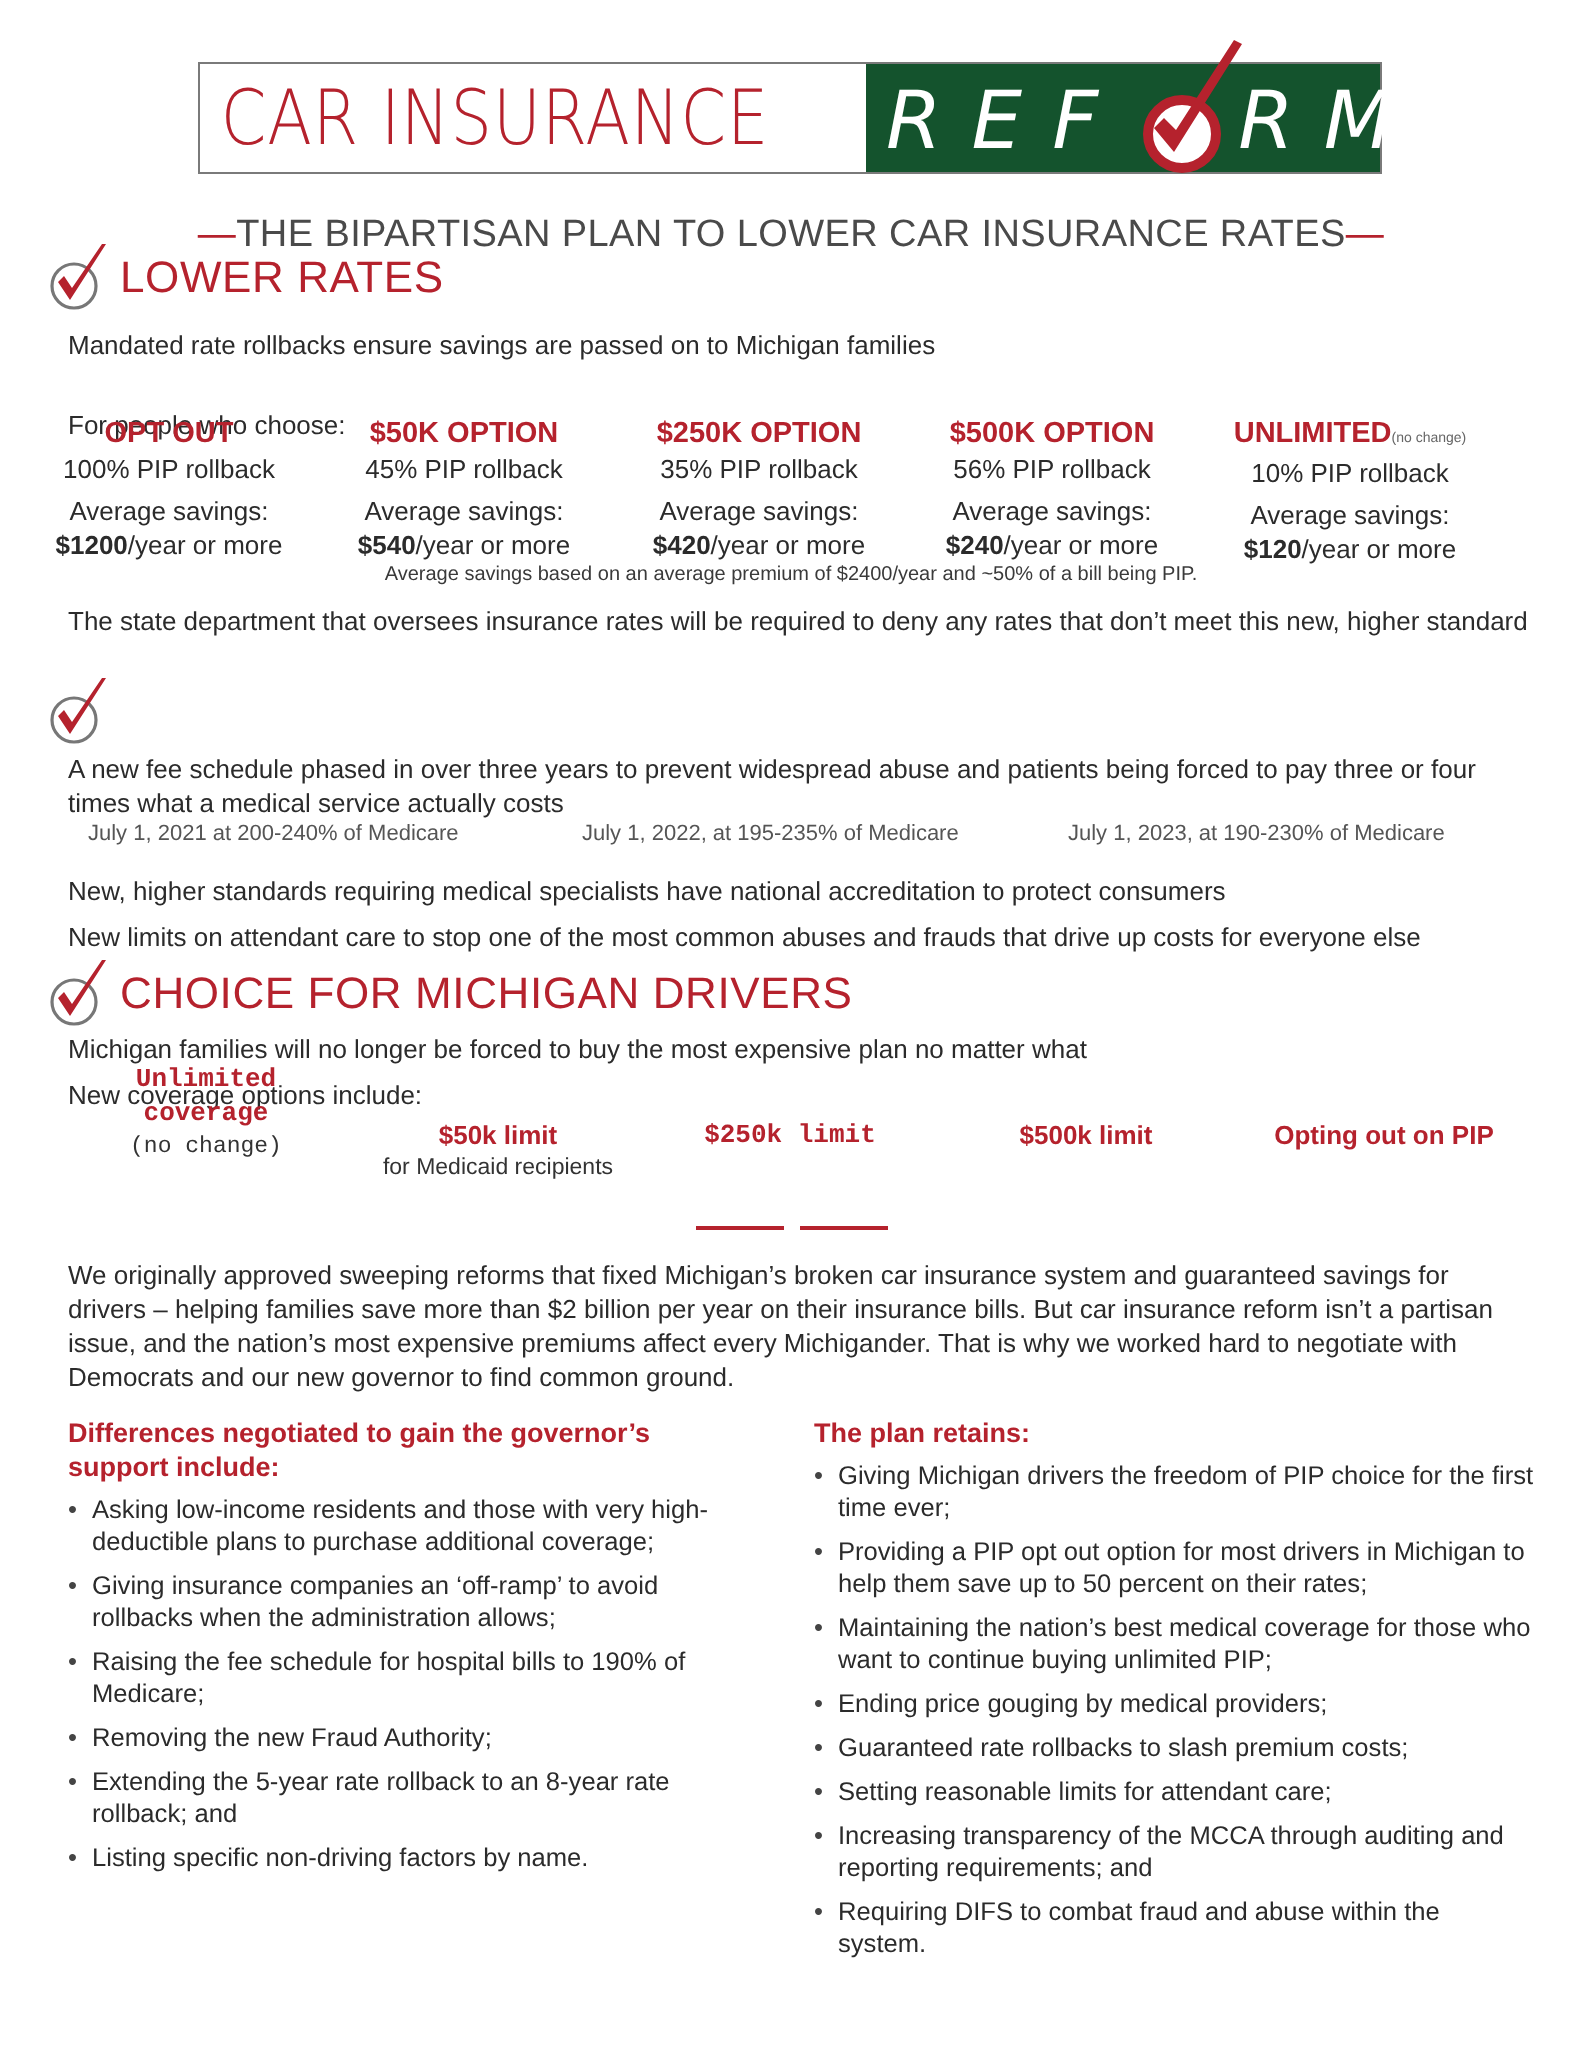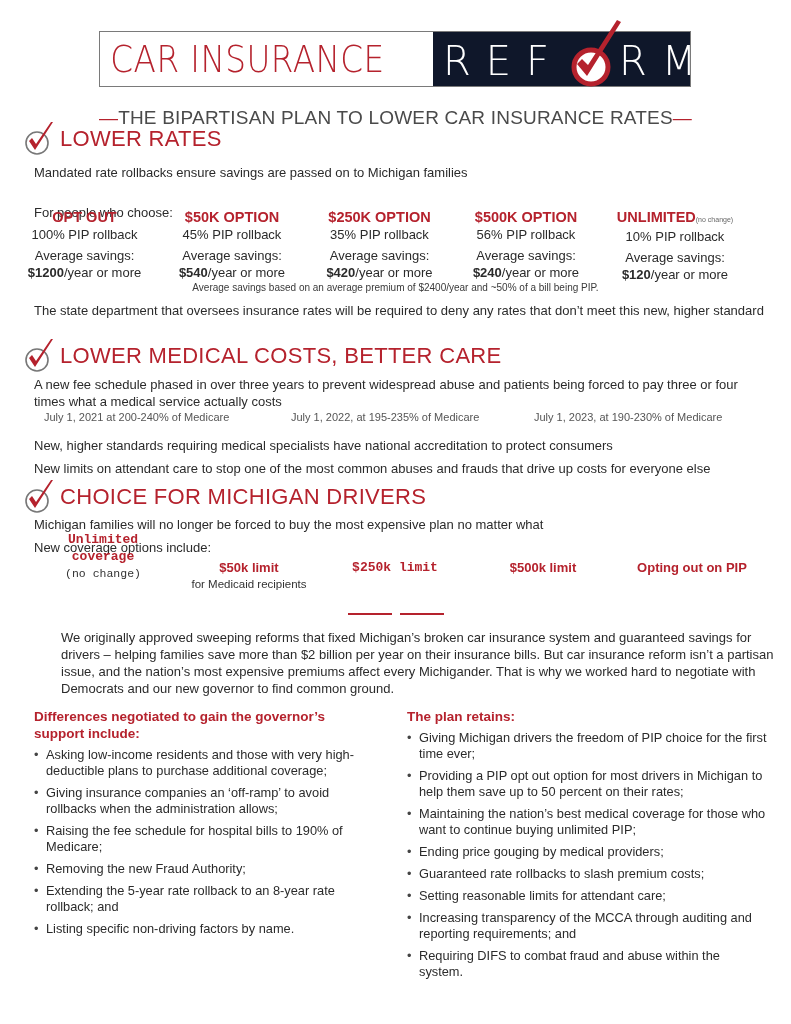--- a/index.html
+++ b/index.html
@@ -5,21 +5,21 @@
   html, body { margin:0; padding:0; background:#ffffff; }
   body { width:791px; height:1024px; position:relative; overflow:hidden;
          font-family:"Liberation Sans", sans-serif; color:#2b2b2b; }
   .abs { position:absolute; }
 
   
   .banner { left:99px; top:31px; width:592px; height:56px; border:1px solid #7a7a7a; box-sizing:border-box; display:flex; }
   .banner-left { width:333px; height:100%; background:#fff; display:flex; align-items:center; justify-content:center;
                  color:#b5222d; font-size:38px; letter-spacing:0.5px; font-family:"DejaVu Sans", sans-serif; font-weight:300; transform:scaleX(0.86); transform-origin:left center; white-space:nowrap; }
   .banner-left span { display:inline-block; padding-left:10px; }
-  .banner-right { flex:1; height:100%; background:#0f172a; position:relative; }
+  .banner-right { flex:1; height:100%; background:#14532d; position:relative;font-style:italic; }
   .reform-text { position:absolute; left:10px; top:6px; color:#fff; font-size:40px; letter-spacing:15px; font-family:"DejaVu Sans", sans-serif; font-weight:200; white-space:nowrap; }
   .reform-check { position:absolute; left:130px; top:-12px; }
 
   .subtitle { left:0; width:791px; top:107px; text-align:center; font-size:19px; color:#4a4a4a; letter-spacing:0.2px; }
   .subtitle .dash { color:#b5222d; }
 
   .sec-head { display:flex; align-items:center; }
   .sec-title { color:#b5222d; font-size:22px; letter-spacing:0.3px; margin-left:6px; }
 
   .txt { font-size:13px; color:#2b2b2b; line-height:17px; }
@@ -33,21 +33,21 @@
 
   .medicare { font-size:11px; color:#555; }
 
   .cov { text-align:center; font-size:13px; line-height:17px; }
   .cov .ct { color:#b5222d; font-weight:bold; }
   .cov .cs { font-size:11.5px; color:#333; }
 
   .diff-head { left:0; width:791px; top:602px; text-align:center; font-size:18.5px; color:#4a4a4a; letter-spacing:0.2px; }
   .diff-head .line { display:inline-block; width:44px; height:2px; background:#b5222d; vertical-align:middle; margin:0 4px; }
 
-  .para { left:34px; top:629px; width:730px; font-size:13px; line-height:17px; color:#2b2b2b;margin-left:27px; }
+  .para { left:34px; top:629px; width:730px; font-size:13px; line-height:17px; color:#2b2b2b; }
 
   .col-title { color:#b5222d; font-weight:bold; font-size:13.5px; line-height:17px; }
   ul.bul { margin:0; padding:0; list-style:none; }
   ul.bul li { position:relative; padding-left:12px; font-size:12.8px; line-height:16px; margin-bottom:6px; color:#2b2b2b; }
   ul.bul li::before { content:"•"; position:absolute; left:0; top:0; color:#444; }
 </style>
 </head>
 <body>
 
 <div class="abs banner">
@@ -111,21 +111,20 @@
 </div>
 
 <div class="abs small" style="left:0; width:791px; top:282px; text-align:center;">Average savings based on an average premium of $2400/year and ~50% of a bill being PIP.</div>
 <div class="abs txt" style="left:34px; top:302px; width:735px;">The state department that oversees insurance rates will be required to deny any rates that don’t meet this new, higher standard</div>
 
 <div class="abs sec-head" style="left:24px; top:339px;">
   <svg width="30" height="34" viewBox="0 0 30 34">
     <circle cx="13" cy="21" r="11" fill="none" stroke="#777" stroke-width="1.6"></circle>
     <path d="M5 19 L11 28 L29 0 L27 0 L12 22 L8 16 Z" fill="#b5222d"></path>
   </svg>
-  <span class="sec-title">LOWER MEDICAL COSTS, BETTER CARE</span>
 </div>
 <div class="abs txt" style="left:34px; top:376px; width:735px;">A new fee schedule phased in over three years to prevent widespread abuse and patients being forced to pay three or four times what a medical service actually costs</div>
 <div class="abs medicare" style="left:44px; top:411px;">July 1, 2021 at 200-240% of Medicare</div>
 <div class="abs medicare" style="left:291px; top:411px;">July 1, 2022, at 195-235% of Medicare</div>
 <div class="abs medicare" style="left:534px; top:411px;">July 1, 2023, at 190-230% of Medicare</div>
 <div class="abs txt" style="left:34px; top:437px;">New, higher standards requiring medical specialists have national accreditation to protect consumers</div>
 <div class="abs txt" style="left:34px; top:460px;">New limits on attendant care to stop one of the most common abuses and frauds that drive up costs for everyone else</div>
 
 <div class="abs sec-head" style="left:24px; top:480px;">
   <svg width="30" height="34" viewBox="0 0 30 34">

